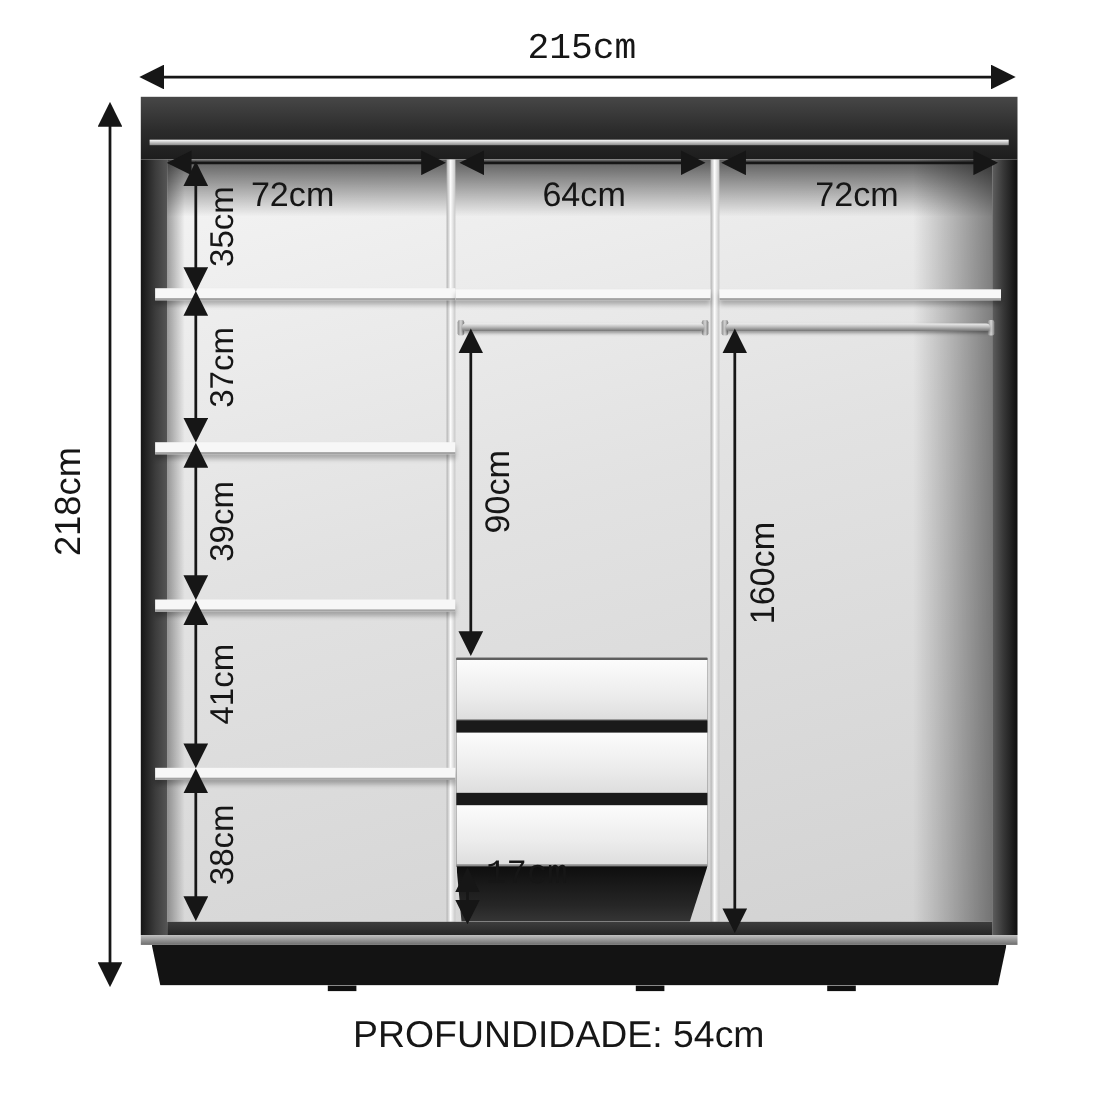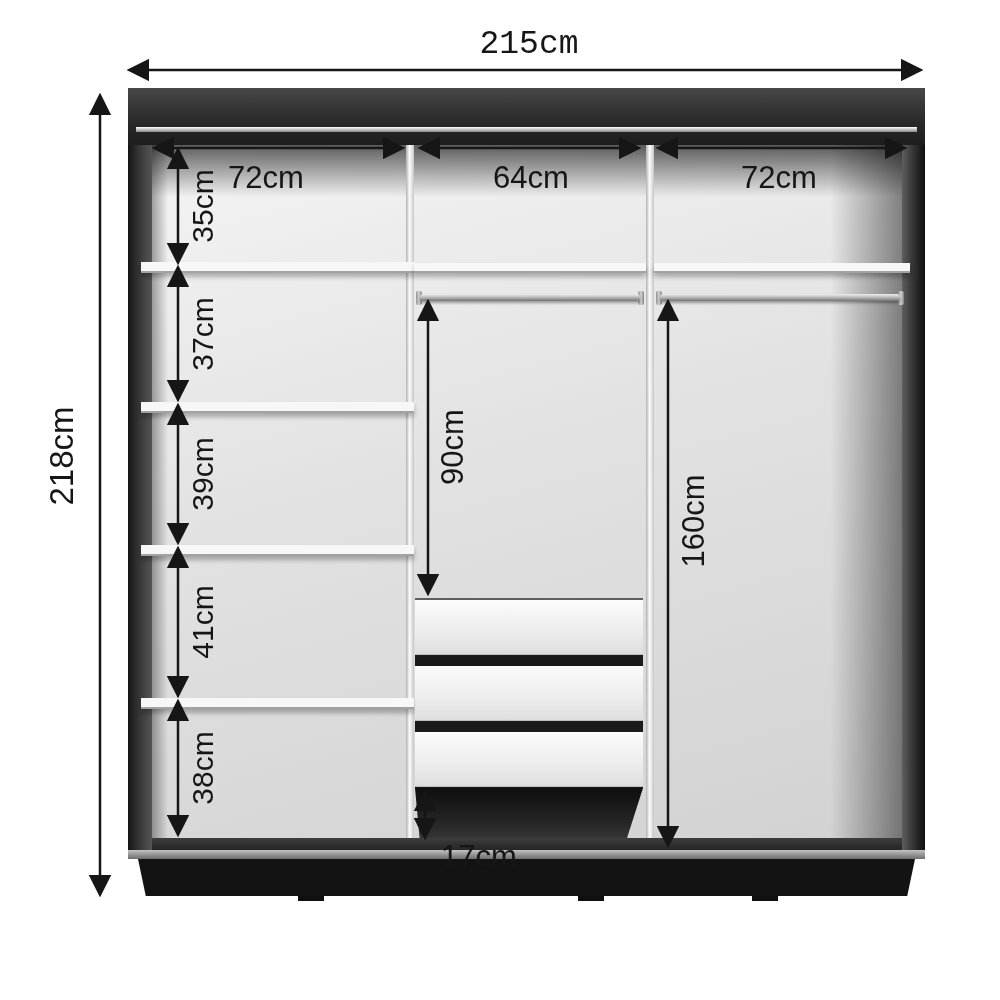--- a/index.html
+++ b/index.html
@@ -146,16 +146,17 @@
   <div class="lbl ctr fs31" style="left:531px;top:177px;">64cm</div>
   <div class="lbl ctr fs31" style="left:779px;top:177px;">72cm</div>
 
   <div class="lbl rot fs30" style="left:203px;top:206px;">35cm</div>
   <div class="lbl rot fs30" style="left:203px;top:334px;">37cm</div>
   <div class="lbl rot fs30" style="left:203px;top:474px;">39cm</div>
   <div class="lbl rot fs30" style="left:203px;top:622px;">41cm</div>
   <div class="lbl rot fs30" style="left:203px;top:768px;">38cm</div>
 
   <div class="lbl rot fs31" style="left:452px;top:447px;">90cm</div>
-  <div class="lbl ctr fs31" style="left:479px;top:856px;">17cm</div>
+  <div class="lbl ctr fs31" style="left:479px;top:795px;font-family:Liberation Mono, monospace;">17cm</div>
   <div class="lbl rot fs31" style="left:693px;top:521px;">160cm</div>
 
+  <div class="lbl ctr fs34" style="left:508px;top:941px;">PROFUNDIDADE: 54cm</div>
 </div>
 
 </body></html>

